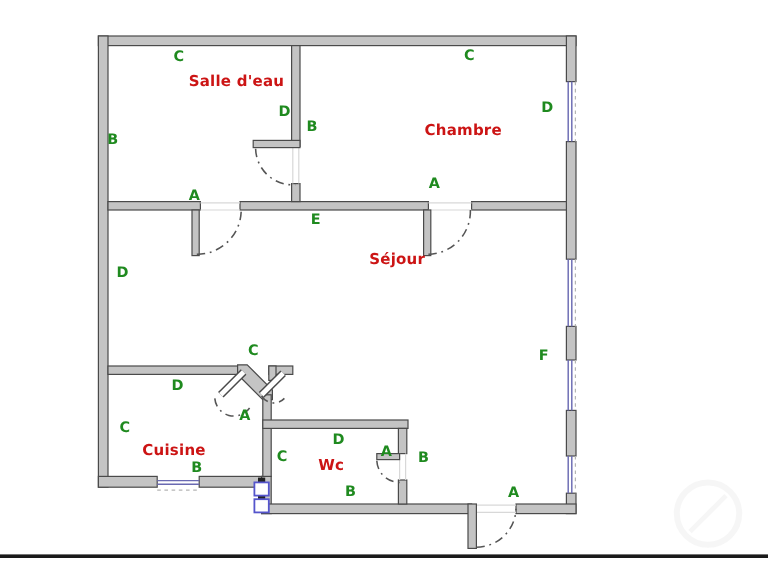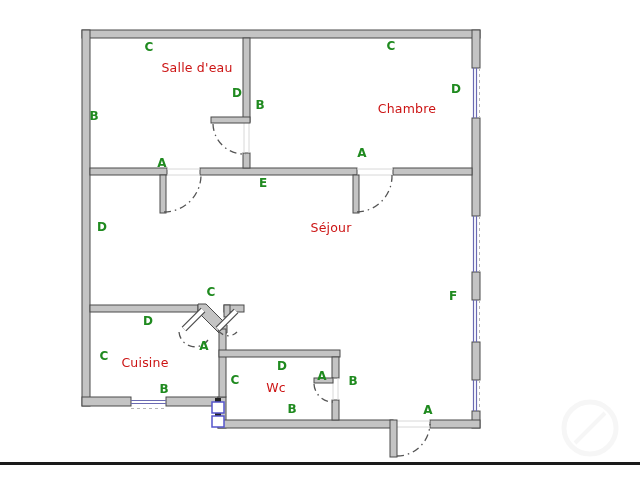--- a/index.html
+++ b/index.html
@@ -32,21 +32,21 @@
   .fixture-dark{fill:#222222;}
   .watermark-shape{stroke:#888888;fill:none;opacity:0.08;}
   .dim-label{
     position:absolute;transform:translate(-50%,-50%);
     color:var(--dimension-label-color);
     font-weight:bold;font-size:12px;line-height:1;
   }
   .room-label{
     position:absolute;transform:translate(-50%,-50%);
     color:var(--room-label-color);
-    font-weight:normal;font-size:12.5px;line-height:1;white-space:nowrap;
+    font-weight:bold;font-size:12.5px;line-height:1;white-space:nowrap;
     letter-spacing:.2px;
   }
 </style>
 </head>
 <body>
 
 <div class="canvas">
 
   <svg class="plan-svg" width="640" height="487" viewBox="0 0 640 487">
 
@@ -157,23 +157,23 @@
 
     <g>
       <circle class="watermark-shape" cx="590" cy="428" r="26" stroke-width="5"></circle>
       <line class="watermark-shape" x1="575" y1="443" x2="605" y2="413" stroke-width="4"></line>
     </g>
 
     <rect x="0" y="462" width="640" height="3" fill="var(--border-line-color)"></rect>
   </svg>
 
   <span class="room-label" style="left:197px;top:68px">Salle d'eau</span>
-  <span class="room-label" style="left:407px;top:109px">Chambre</span>
-  <span class="room-label" style="left:331px;top:228px">Séjour</span>
-  <span class="room-label" style="left:145px;top:363px">Cuisine</span>
+  <span class="room-label" style="left:386px;top:109px">Chambre</span>
+  <span class="room-label" style="left:331px;top:216px">Séjour</span>
+  <span class="room-label" style="left:145px;top:375px">Cuisine</span>
   <span class="room-label" style="left:276px;top:388px">Wc</span>
 
   <span class="dim-label" style="left:149px;top:47px">C</span>
   <span class="dim-label" style="left:94px;top:116px">B</span>
   <span class="dim-label" style="left:237px;top:93px">D</span>
   <span class="dim-label" style="left:260px;top:105px">B</span>
   <span class="dim-label" style="left:391px;top:46px">C</span>
   <span class="dim-label" style="left:456px;top:89px">D</span>
   <span class="dim-label" style="left:162px;top:163px">A</span>
   <span class="dim-label" style="left:362px;top:153px">A</span>

